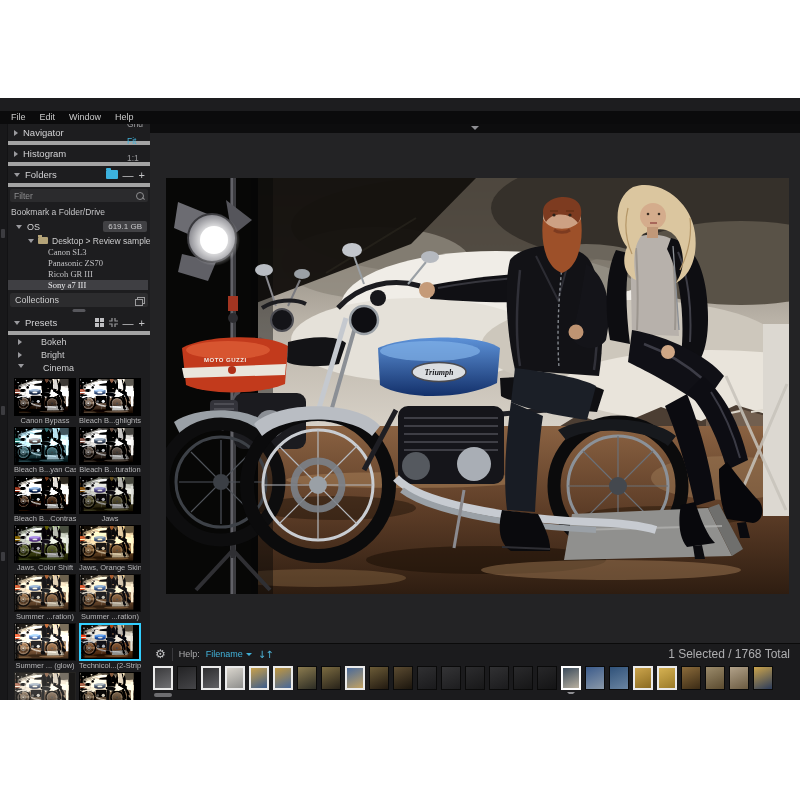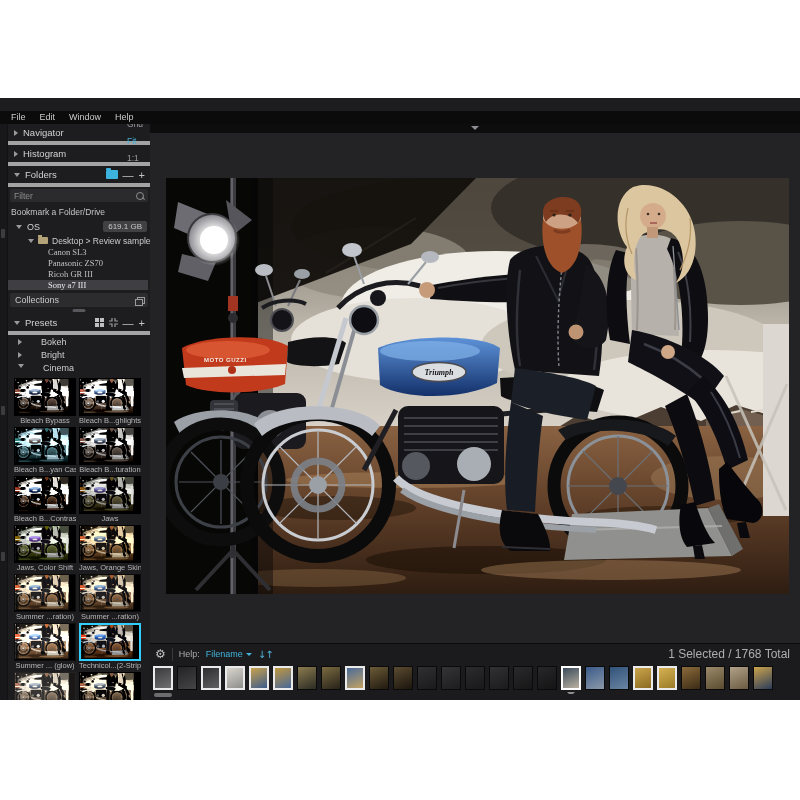--- a/index.html
+++ b/index.html
@@ -396,21 +396,21 @@
         </div>
 
         <div class="pgrid">
 
             <div class="pcell">
               <div class="pthumb" style="filter: grayscale(0.7) contrast(1.6) brightness(1.05);">
                 <svg viewBox="60 30 563 375" preserveAspectRatio="xMidYMid slice">
                   <use href="#scene" xlink:href="#scene"></use>
                 </svg>
               </div>
-              <div class="plabel">Bleach Bypass</div>
+              <div class="plabel">Canon Bypass</div>
             </div>
 
             <div class="pcell">
               <div class="pthumb" style="filter: grayscale(0.6) contrast(1.3) brightness(1.3);">
                 <svg viewBox="60 30 563 375" preserveAspectRatio="xMidYMid slice">
                   <use href="#scene" xlink:href="#scene"></use>
                 </svg>
               </div>
               <div class="plabel">Bleach B...ghlights</div>
             </div>

